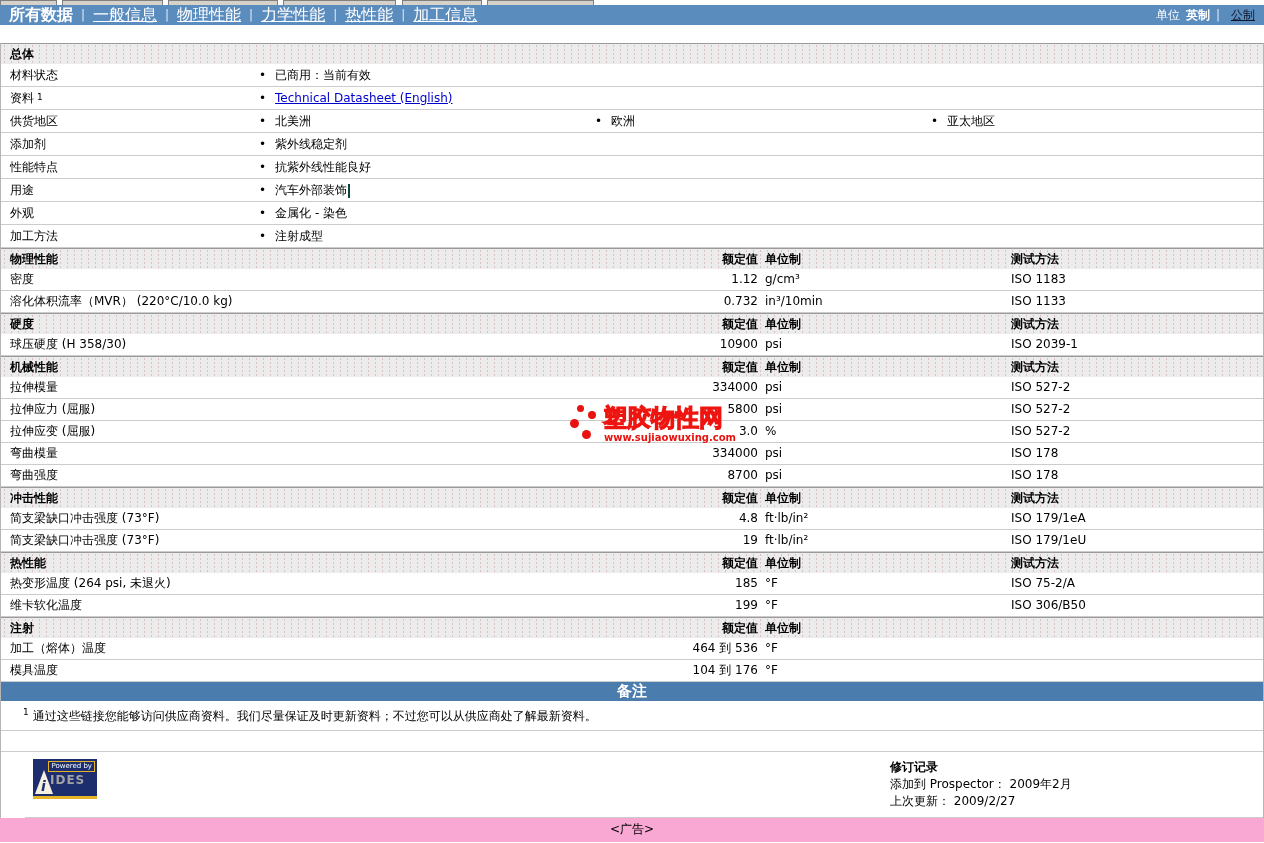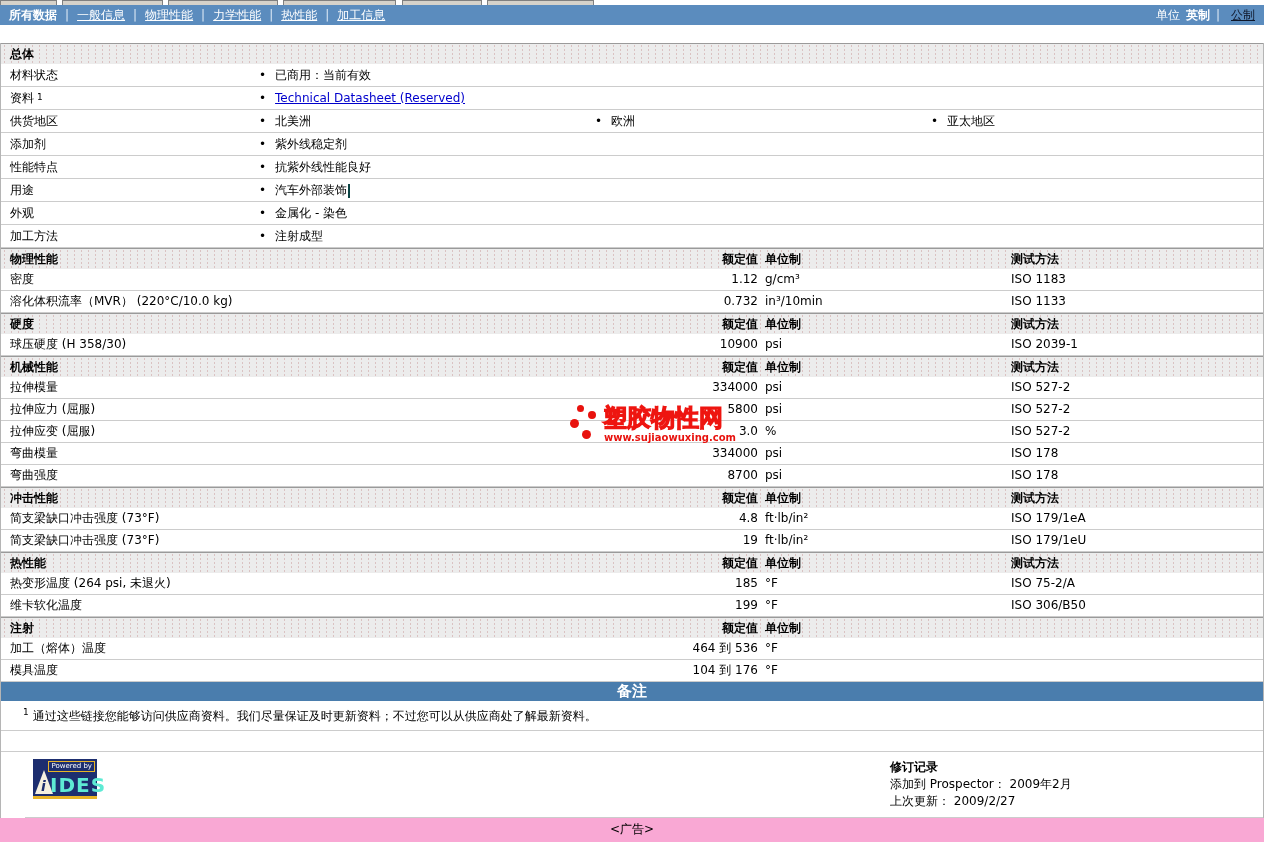--- a/index.html
+++ b/index.html
@@ -4,21 +4,21 @@
 <style>
   html,body{margin:0;padding:0;}
   body{
     width:1264px;height:843px;background:#fff;position:relative;overflow:hidden;
     font-family:"DejaVu Sans","Liberation Sans",sans-serif;font-size:12px;color:#000;
   }
   .tabstrip{position:relative;height:5px;background:#fff;}
   .tab{position:absolute;top:0;height:5px;background:#d6d2ca;border:1px solid #808080;border-bottom:none;box-sizing:border-box;}
   .navbar{height:20px;background:#5b8cbe;display:flex;align-items:center;justify-content:space-between;padding:0 9px;box-sizing:border-box;}
   .nav-left{display:flex;align-items:center;white-space:nowrap;}
-  .navlink{color:#fff;text-decoration:underline;cursor:pointer;margin:0 7px;font-size:12px;}
+  .navlink{color:#fff;text-decoration:underline;cursor:pointer;margin:0 7px;font-size:16px;}
   .navlink.current{text-decoration:none;font-weight:bold;margin-left:0;}
   .pipe{color:#dce9f5;margin:0 1px;}
   .nav-right{color:#fff;white-space:nowrap;}
   .nav-right .units-label{margin-right:6px;}
   .nav-right b{font-weight:bold;}
   .nav-right .pipe{margin:0 0 0 6px;}
   .nav-right a{color:#0f172a;text-decoration:underline;cursor:pointer;padding-left:11px;}
   .spacer{height:18px;background:#fff;}
   #frame{border-left:1px solid #b5b5b5;border-right:1px solid #b5b5b5;box-sizing:border-box;width:1264px;}
   .sec-header{
@@ -41,21 +41,21 @@
   .hval{position:absolute;left:600px;width:157px;text-align:right;font-weight:bold;top:0;}
   .hunit{position:absolute;left:764px;font-weight:bold;top:0;}
   .hmethod{position:absolute;left:1010px;font-weight:bold;top:0;}
   .notes-bar{height:19px;line-height:18px;background:#4a7dad;color:#fff;font-weight:bold;text-align:center;font-size:15px;}
   .footnote{height:30px;border-bottom:1px solid #cccccc;box-sizing:border-box;padding:7px 0 0 22px;background:#fff;}
   .footnote sup{font-size:9px;vertical-align:top;position:relative;top:-1px;margin-right:4px;}
   .gap{height:21px;border-bottom:1px solid #cccccc;box-sizing:border-box;background:#fff;}
   .footer{height:66px;position:relative;background:#fff;border-bottom:1px solid #cccccc;box-sizing:border-box;margin-left:24px;}
   .ides-logo{position:absolute;left:8px;top:7px;width:64px;height:40px;background:#1d2e6f;border-bottom:3px solid #e8b427;box-sizing:border-box;}
   .ides-logo .pb{position:absolute;right:2px;top:2px;font-size:7px;color:#fff;border:1px solid #e8b427;padding:0 2px;line-height:9px;}
-  .ides-logo .brand{position:absolute;left:17px;top:14px;color:#5eead4;font-weight:bold;font-size:20px;letter-spacing:1px;}
+  .ides-logo .brand{position:absolute;left:17px;top:14px;color:#a3a3a3;font-weight:bold;font-size:12px;letter-spacing:1px;}
   .ides-logo .tri{position:absolute;left:2px;bottom:2px;width:0;height:0;border-left:9px solid transparent;border-right:9px solid transparent;border-bottom:24px solid #f5f0e0;}
   .ides-logo .tri-i{position:absolute;left:8px;bottom:3px;color:#1d2e6f;font-style:italic;font-weight:bold;font-size:14px;line-height:14px;}
   .footer-text{position:absolute;left:80px;top:7px;width:780px;line-height:16px;}
   .vlink{color:#0000cc;text-decoration:underline;cursor:pointer;}
   .revision{position:absolute;left:865px;top:7px;line-height:17px;}
   .revision .bold{font-weight:bold;}
   .ad{height:24px;line-height:22px;text-align:center;background:#f9a8d4;}
   .watermark{position:absolute;left:566px;top:400px;width:180px;height:48px;pointer-events:none;z-index:5;}
   .wm-dot{position:absolute;border-radius:50%;background:#e8120e;}
   .wm-name{position:absolute;left:37px;top:2px;font-size:24px;font-weight:bold;color:#ffe9e9;-webkit-text-stroke:1.2px #ee1510;white-space:nowrap;}
@@ -97,21 +97,21 @@
 
 <div id="frame">
   <div id="content">
       <div class="sec-header"><span class="sec-title">总体</span></div>
       <div class="grow">
         <span class="glabel">材料状态</span>
         <span class="gitem" style="left: 258px;"><span class="bullet">•</span><span>已商用：当前有效</span></span>
       </div>
       <div class="grow">
         <span class="glabel">资料<sup>1</sup></span>
-        <span class="gitem" style="left: 258px;"><span class="bullet">•</span><a class="vlink">Technical Datasheet (Reserved)</a></span>
+        <span class="gitem" style="left: 258px;"><span class="bullet">•</span><a class="vlink">Technical Datasheet (English)</a></span>
       </div>
       <div class="grow">
         <span class="glabel">供货地区</span>
         <span class="gitem" style="left: 258px;"><span class="bullet">•</span><span>北美洲</span></span>
         <span class="gitem" style="left: 594px;"><span class="bullet">•</span><span>欧洲</span></span>
         <span class="gitem" style="left: 930px;"><span class="bullet">•</span><span>亚太地区</span></span>
       </div>
       <div class="grow">
         <span class="glabel">添加剂</span>
         <span class="gitem" style="left: 258px;"><span class="bullet">•</span><span>紫外线稳定剂</span></span>

